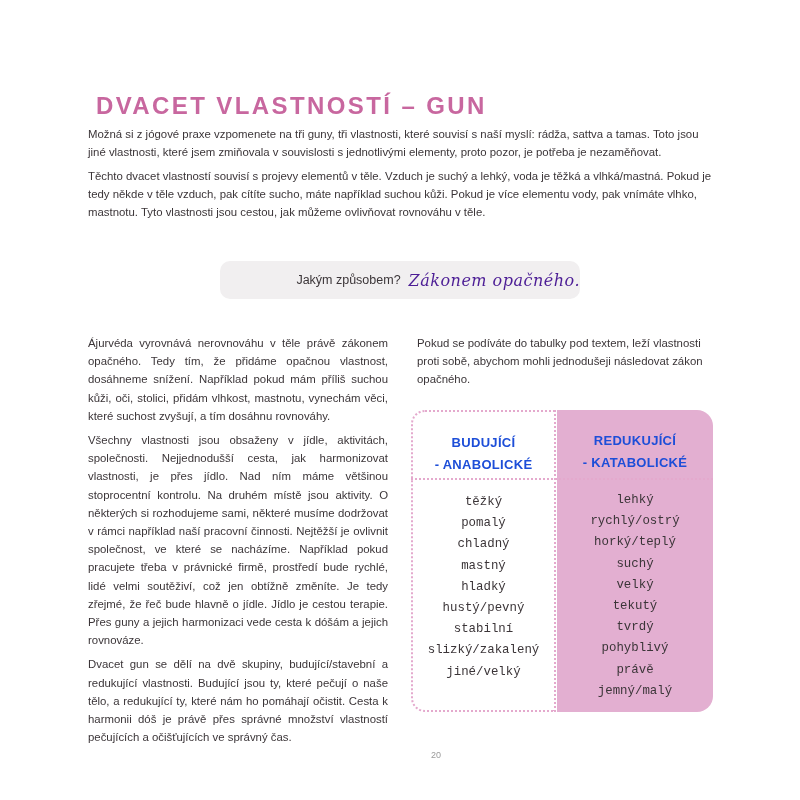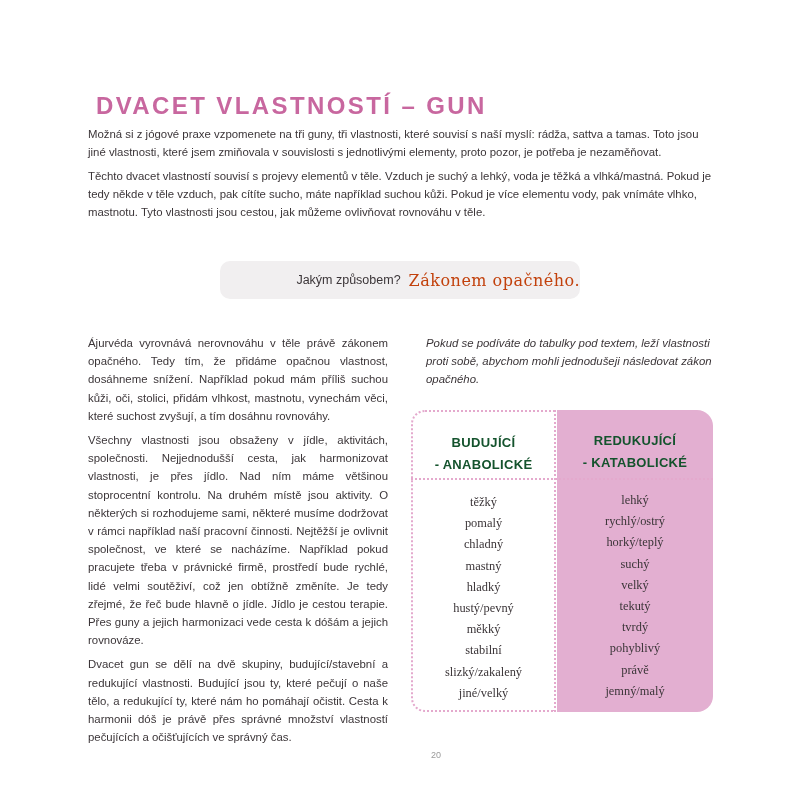--- a/index.html
+++ b/index.html
@@ -7,40 +7,40 @@
          font-family: "DejaVu Sans", sans-serif; color: #3b3538; }
   .title { position: absolute; left: 88px; top: 84px; font-family: "Liberation Sans", sans-serif;
            font-weight: bold; font-size: 24px; letter-spacing: 2.4px; color: #c8679f; margin: 8px; }
   .intro { position: absolute; left: 88px; top: 125px; width: 625px; font-size: 11.4px;
            line-height: 18px; font-family: "Liberation Sans", sans-serif; color: #3b3538; }
   .intro p { margin: 0 0 6px 0; }
   .callout { position: absolute; left: 220px; top: 261px; width: 360px; height: 38px;
              background: #f1eff0; border-radius: 10px; display: flex; align-items: center;
              justify-content: flex-end; gap: 8px; }
   .callout .q { font-family: "Liberation Sans", sans-serif; font-size: 12.5px; color: #3b3538; }
-  .callout .a { font-family: "DejaVu Serif", serif; font-size: 16px;
-                color: #c2410c; letter-spacing: 0.5px; }
+  .callout .a { font-family: "DejaVu Serif", serif; font-style: italic; font-size: 16px;
+                color: #4c1d95; letter-spacing: 0.5px; }
   .col-left { position: absolute; left: 88px; top: 334px; width: 300px; font-size: 11.4px;
               line-height: 18.2px; text-align: justify; font-family: "Liberation Sans", sans-serif; }
   .col-left p { margin: 0 0 6px 0; }
-  .col-right { position: absolute; left: 426px; top: 334px; width: 302px; font-size: 11.4px;
-               line-height: 18.2px; font-family: "Liberation Sans", sans-serif; font-style: italic; }
+  .col-right { position: absolute; left: 417px; top: 334px; width: 302px; font-size: 11.4px;
+               line-height: 18.2px; font-family: "Liberation Sans", sans-serif; }
   .col-right p { margin: 0; }
   .table { position: absolute; left: 411px; top: 410px; width: 302px; height: 302px; }
   .tcol-left { position: absolute; left: 0; top: 0; width: 145px; height: 302px;
                border: 2px dotted #e4a9cd; border-right: 2px dotted #e4a9cd; border-radius: 14px 0 0 14px;
                box-sizing: border-box; }
   .tcol-right { position: absolute; left: 146px; top: 0; width: 156px; height: 302px;
                 background: #e3afd1; border-radius: 0 16px 16px 0; }
   .thead { position: absolute; top: 20px; width: 100%; text-align: center;
            font-family: "Liberation Sans", sans-serif; font-weight: bold; font-size: 13px;
-           line-height: 22px; color: #14532d; letter-spacing: 0.3px; }
+           line-height: 22px; color: #1d4ed8; letter-spacing: 0.3px; }
   .hdiv { position: absolute; left: 0; top: 68px; width: 302px; border-top: 2px dotted #e4a9cd; }
   .rows { position: absolute; top: 80px; width: 100%; text-align: center;
-          font-family: Liberation Serif, serif; font-size: 12.4px; line-height: 21.2px; color: #3b3538; }
+          font-family: Liberation Mono, monospace; font-size: 12.4px; line-height: 21.2px; color: #3b3538; }
   .row { display: block; }
   .page-num { position: absolute; left: 0; width: 800px; top: 750px; text-align: center;
               font-family: "Liberation Sans", sans-serif; font-size: 9px; color: #9a9a9a; margin-left: 36px; }
 </style>
 </head>
 <body>
 
 <h1 class="title">DVACET VLASTNOSTÍ – GUN</h1>
 
 <div class="intro">
@@ -69,21 +69,20 @@
       <div>BUDUJÍCÍ</div>
       <div>- ANABOLICKÉ</div>
     </div>
     <div class="rows">
       <span class="row">těžký</span>
       <span class="row">pomalý</span>
       <span class="row">chladný</span>
       <span class="row">mastný</span>
       <span class="row">hladký</span>
       <span class="row">hustý/pevný</span>
-      <span class="row">měkký</span>
       <span class="row">stabilní</span>
       <span class="row">slizký/zakalený</span>
       <span class="row">jiné/velký</span>
     </div>
   </div>
   <div class="tcol-right">
     <div class="thead">
       <div>REDUKUJÍCÍ</div>
       <div>- KATABOLICKÉ</div>
     </div>

